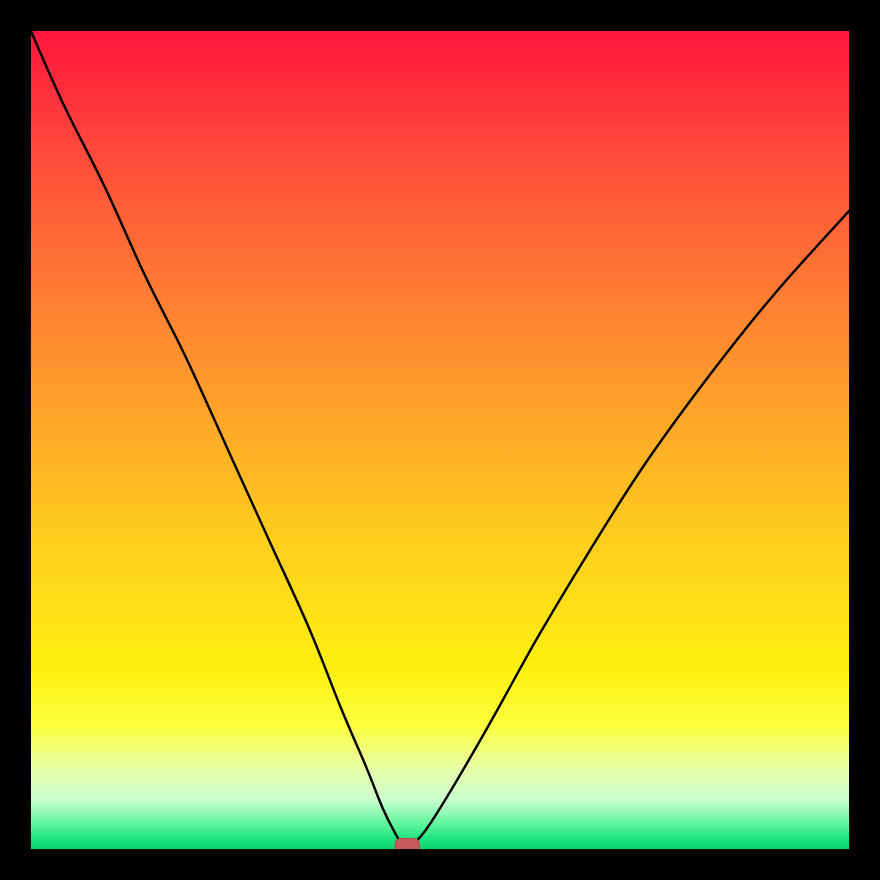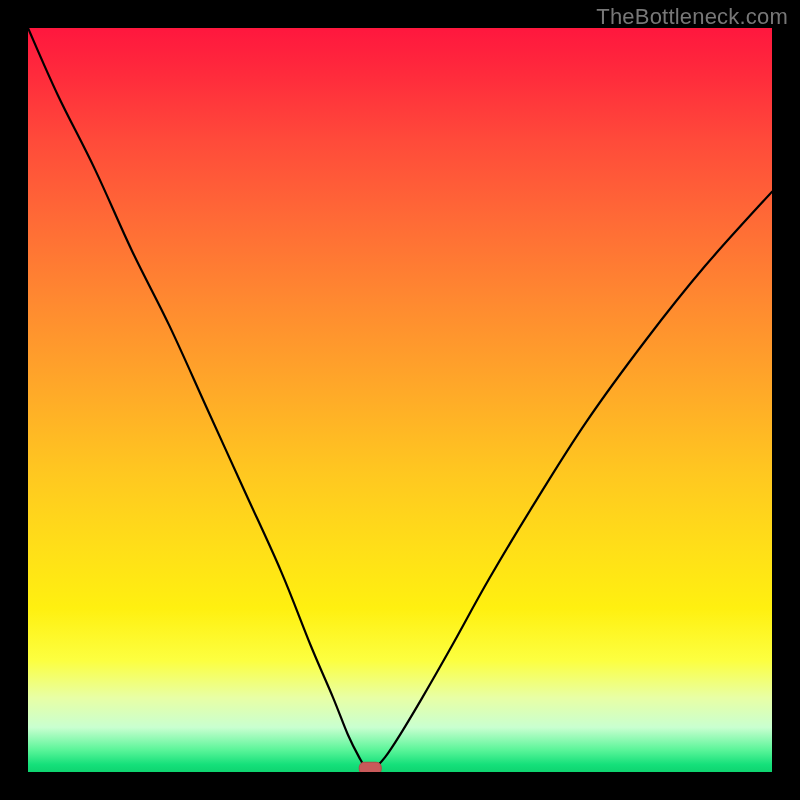--- a/index.html
+++ b/index.html
@@ -79,14 +79,13 @@
 <body>
 
 <div class="frame">
   <div class="plot-area">
     <div class="gradient-bg"></div>
     <svg class="curve-svg" viewBox="0 0 744 744" preserveAspectRatio="none">
       <path id="curve-path" class="curve-path" d="M 0.00 0.00 C 5.36 12.05, 17.71 41.52, 29.76 66.96 C 41.81 92.40, 53.57 113.24, 66.96 141.36 C 80.35 169.48, 90.77 195.08, 104.16 223.20 C 117.55 251.32, 127.97 269.48, 141.36 297.60 C 154.75 325.72, 165.17 349.98, 178.56 379.44 C 191.95 408.90, 202.37 431.82, 215.76 461.28 C 229.15 490.74, 240.91 515.00, 252.96 543.12 C 265.01 571.24, 273.35 594.75, 282.72 617.52 C 292.09 640.29, 298.34 653.53, 305.04 669.60 C 311.74 685.67, 315.23 696.09, 319.92 706.80 C 324.61 717.51, 327.73 723.09, 331.08 729.12 C 334.43 735.15, 335.84 738.27, 338.52 740.28 C 341.20 742.29, 342.61 742.29, 345.96 740.28 C 349.31 738.27, 352.43 735.15, 357.12 729.12 C 361.81 723.09, 365.30 717.51, 372.00 706.80 C 378.70 696.09, 384.95 685.67, 394.32 669.60 C 403.69 653.53, 412.03 638.95, 424.08 617.52 C 436.13 596.09, 446.55 576.00, 461.28 550.56 C 476.01 525.12, 488.51 504.28, 505.92 476.16 C 523.33 448.04, 537.91 423.78, 558.00 394.32 C 578.09 364.86, 596.09 340.60, 617.52 312.48 C 638.95 284.36, 654.27 264.86, 677.04 238.08 C 699.81 211.30, 731.95 177.07, 744.00 163.68"></path>
       <rect id="min-marker" class="min-marker" rx="5" ry="5" x="331.24" y="734.28" width="22" height="12"></rect>
     </svg>
   </div>
-  <div class="watermark">TheBottleneck.com</div>
 </div>
 
 </body></html>

